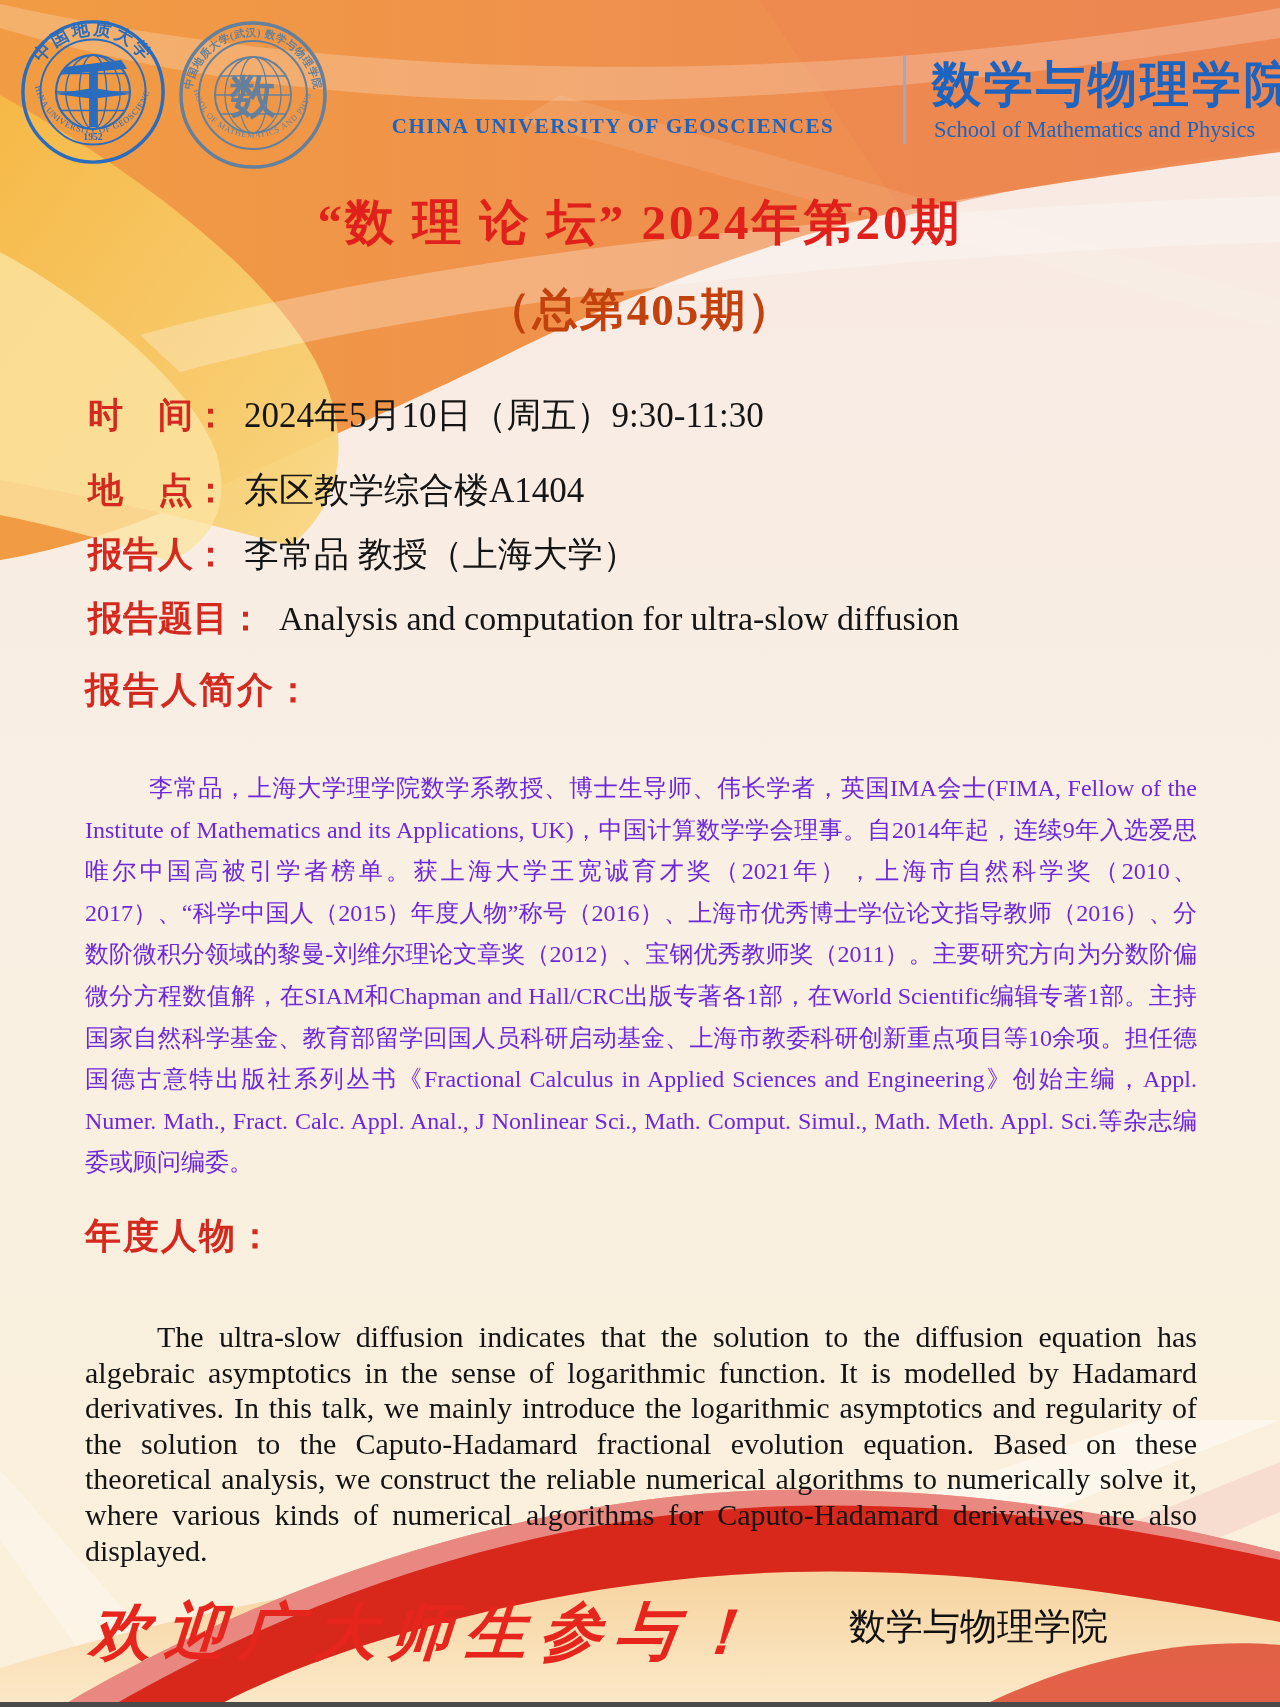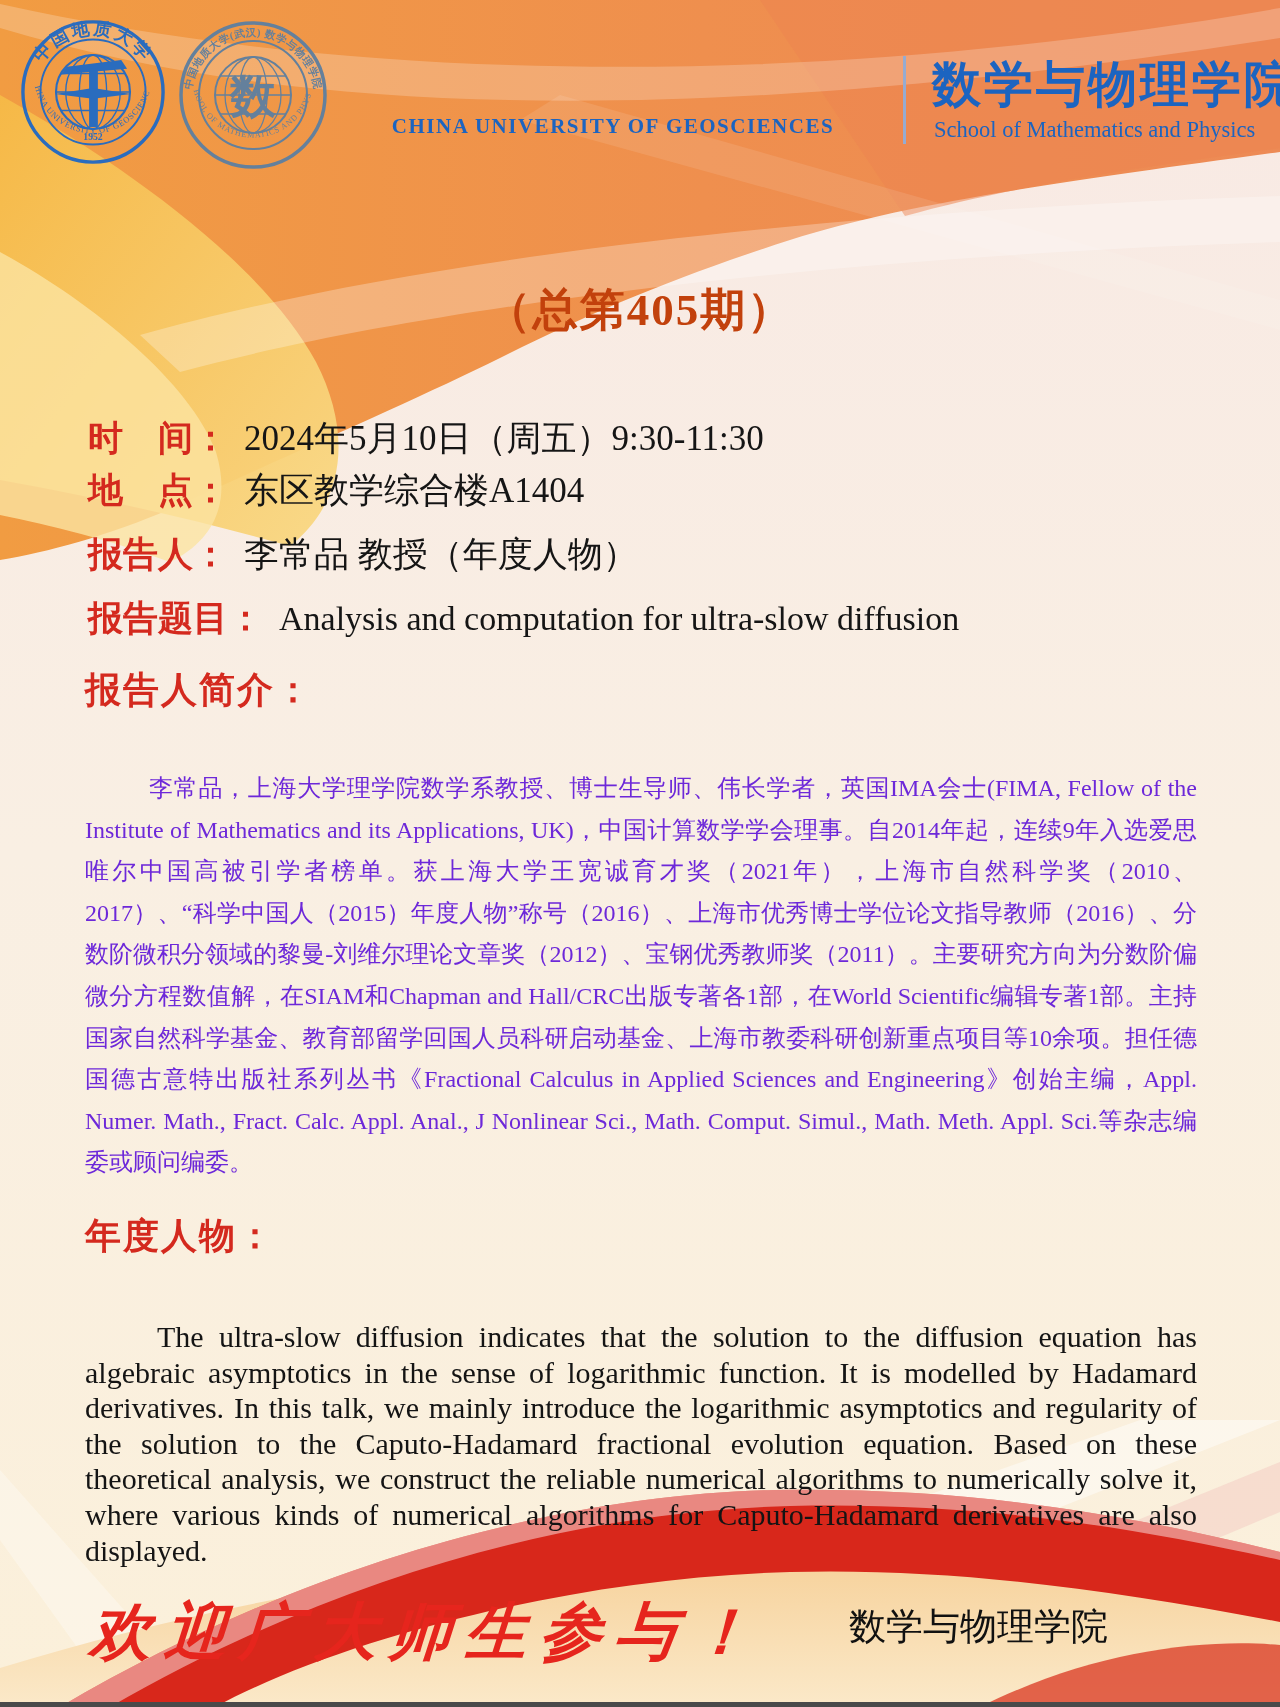--- a/index.html
+++ b/index.html
@@ -28,21 +28,21 @@
   
   .title1{left:0;right:0;top:190px;text-align:center;font-size:49px;font-weight:bold;
     color:#e0201a;letter-spacing:3px;white-space:nowrap;}
   .title2{left:0;right:0;top:280px;text-align:center;font-size:45px;font-weight:bold;
     color:#c2410c;letter-spacing:2px;white-space:nowrap;}
 
   
   .row{position:absolute;left:88px;white-space:nowrap;z-index:2;}
   .row .lab{color:#d4291e;font-weight:bold;font-size:35px;margin-right:16px;}
   .row .val{color:#151515;font-size:35px;}
-  .r1{top:415px;} .r2{top:467px;} .r3{top:531px;} .r4{top:595px;}
+  .r1{top:392px;} .r2{top:467px;} .r3{top:531px;} .r4{top:595px;}
   .r4 .val{font-size:34px;}
 
   .sec-head{position:absolute;left:85px;font-size:36px;font-weight:bold;color:#d4291e;
     letter-spacing:2px;z-index:2;}
   .bio-head{top:666px;}
   .bio-text{position:absolute;left:85px;width:1112px;top:744px;font-size:24px;
     line-height:41.6px;text-align:justify;text-indent:64px;color:#6d28d9;z-index:2;}
   .abs-head{top:1212px;}
   .abs-text{position:absolute;left:85px;width:1112px;top:1289px;font-size:30px;
     line-height:35.6px;text-align:justify;text-indent:72px;color:#141414;z-index:2;}
@@ -157,30 +157,31 @@
     <line x1="37" y1="75" x2="113" y2="75" stroke="#64809c" stroke-width="1.3"></line>
     <line x1="42" y1="94" x2="108" y2="94" stroke="#64809c" stroke-width="1.3"></line>
     <text x="75" y="92" text-anchor="middle" fill="#64809c" font-size="46" font-weight="bold">数</text>
   </svg>
 
   <div class="layer brand-en">CHINA UNIVERSITY OF GEOSCIENCES</div>
   <div class="layer divider"></div>
   <div class="layer school-cn">数学与物理学院</div>
   <div class="layer school-en">School of Mathematics and Physics</div>
 
+  <div class="layer title1">“数 理 论 坛” 2024年第20期</div>
   <div class="layer title2">（总第405期）</div>
 
   <div class="row r1">
     <span class="lab">时　间：</span><span class="val">2024年5月10日（周五）9:30-11:30</span>
   </div>
   <div class="row r2">
     <span class="lab">地　点：</span><span class="val">东区教学综合楼A1404</span>
   </div>
   <div class="row r3">
-    <span class="lab">报告人：</span><span class="val">李常品 教授（年度人物）</span>
+    <span class="lab">报告人：</span><span class="val">李常品 教授（上海大学）</span>
   </div>
   <div class="row r4">
     <span class="lab">报告题目：</span><span class="val">Analysis and computation for ultra-slow diffusion</span>
   </div>
 
   <div class="sec-head bio-head">报告人简介：</div>
   <p class="bio-text">李常品，上海大学理学院数学系教授、博士生导师、伟长学者，英国IMA会士(FIMA, Fellow of the Institute of Mathematics and its Applications, UK)，中国计算数学学会理事。自2014年起，连续9年入选爱思唯尔中国高被引学者榜单。获上海大学王宽诚育才奖（2021年），上海市自然科学奖（2010、2017）、“科学中国人（2015）年度人物”称号（2016）、上海市优秀博士学位论文指导教师（2016）、分数阶微积分领域的黎曼-刘维尔理论文章奖（2012）、宝钢优秀教师奖（2011）。主要研究方向为分数阶偏微分方程数值解，在SIAM和Chapman and Hall/CRC出版专著各1部，在World Scientific编辑专著1部。主持国家自然科学基金、教育部留学回国人员科研启动基金、上海市教委科研创新重点项目等10余项。担任德国德古意特出版社系列丛书《Fractional Calculus in Applied Sciences and Engineering》创始主编，Appl. Numer. Math., Fract. Calc. Appl. Anal., J Nonlinear Sci., Math. Comput. Simul., Math. Meth. Appl. Sci.等杂志编委或顾问编委。</p>
 
   <div class="sec-head abs-head">年度人物：</div>
   <p class="abs-text">The ultra-slow diffusion indicates that the solution to the diffusion equation has algebraic asymptotics in the sense of logarithmic function. It is modelled by Hadamard derivatives. In this talk, we mainly introduce the logarithmic asymptotics and regularity of the solution to the Caputo-Hadamard fractional evolution equation. Based on these theoretical analysis, we construct the reliable numerical algorithms to numerically solve it, where various kinds of numerical algorithms for Caputo-Hadamard derivatives are also displayed.</p>

